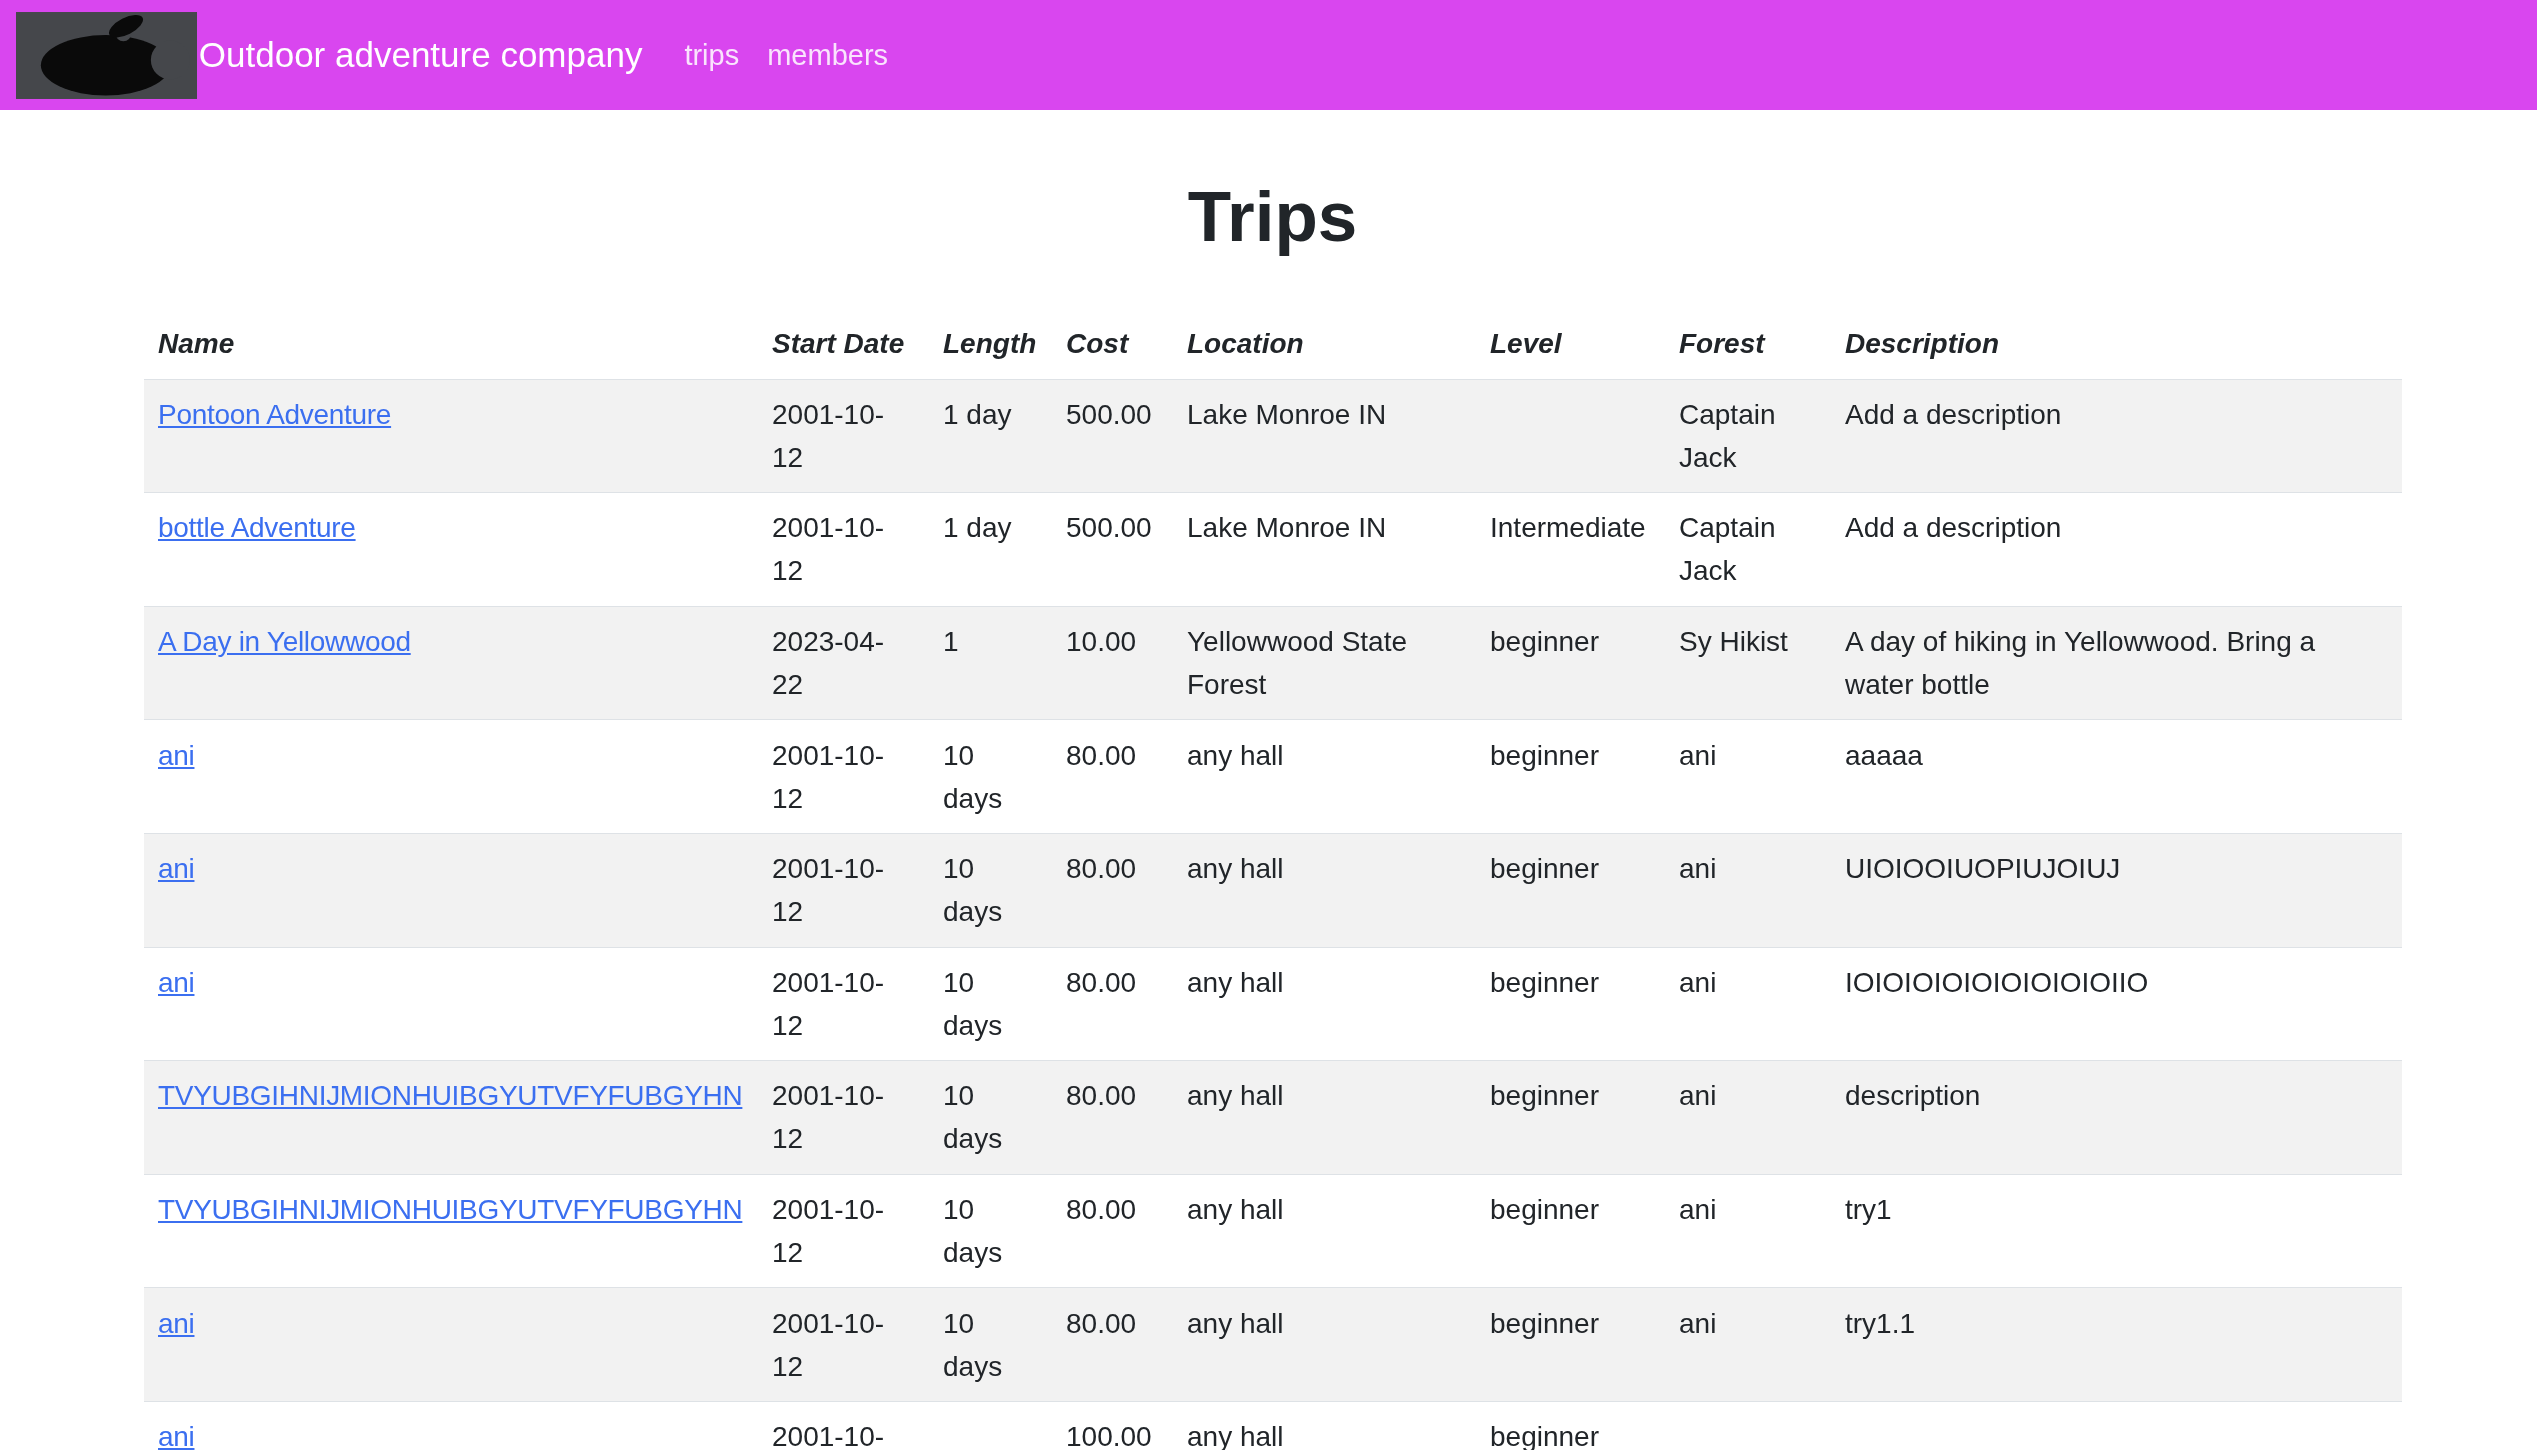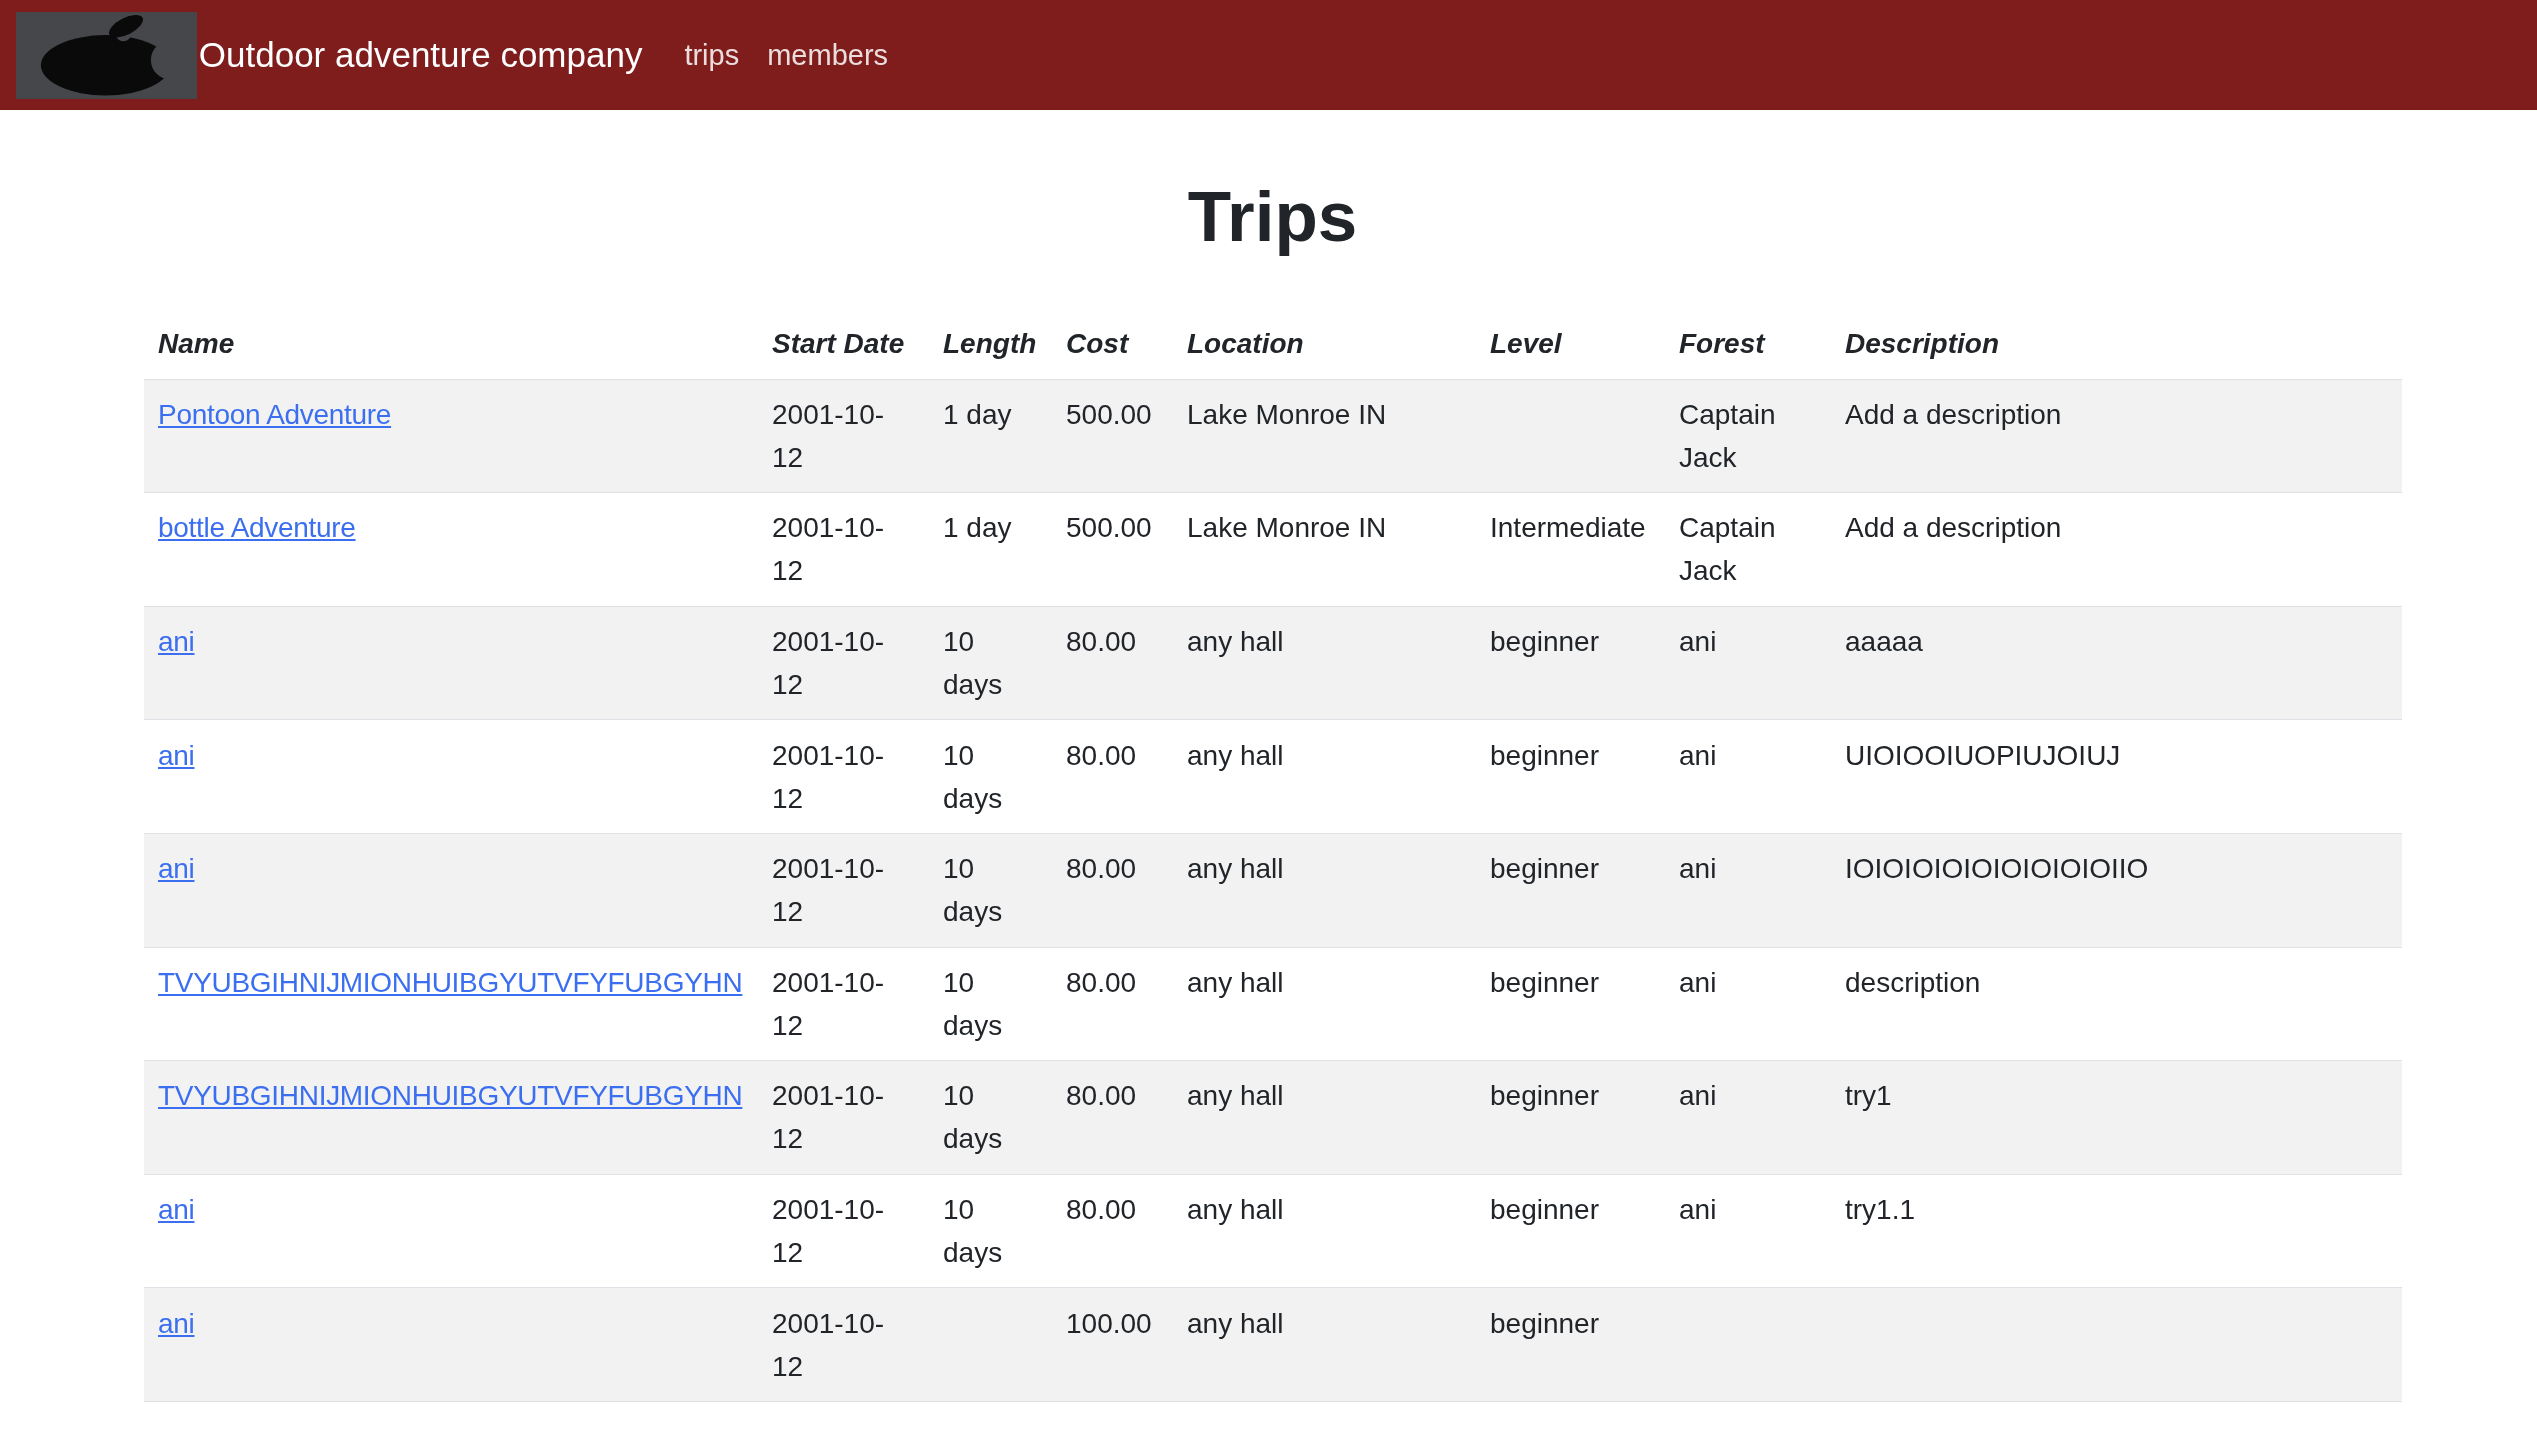--- a/index.html
+++ b/index.html
@@ -6,21 +6,21 @@
   html, body {
     width: 2538px; height: 1451px;
     overflow: hidden;
     background: #ffffff;
     font-family: "Liberation Sans", "DejaVu Sans", sans-serif;
     color: #212529;
   }
   
   .navbar {
     height: 110px;
-    background: #7f1d1d;
+    background: #d946ef;
     display: flex;
     align-items: center;
     padding-left: 16px;
   }
   .brand {
     display: flex;
     align-items: center;
     text-decoration: none;
     color: #ffffff;
     font-size: 35px;
@@ -132,20 +132,30 @@
           <td><a class="trip-link" href="#">bottle Adventure</a></td>
           <td>2001-10-12</td>
           <td>1 day</td>
           <td>500.00</td>
           <td>Lake Monroe IN</td>
           <td>Intermediate</td>
           <td>Captain Jack</td>
           <td>Add a description</td>
         </tr>
         <tr>
+          <td><a class="trip-link" href="#">A Day in Yellowwood</a></td>
+          <td>2023-04-22</td>
+          <td>1</td>
+          <td>10.00</td>
+          <td>Yellowwood State Forest</td>
+          <td>beginner</td>
+          <td>Sy Hikist</td>
+          <td>A day of hiking in Yellowwood. Bring a water bottle</td>
+        </tr>
+        <tr>
           <td><a class="trip-link" href="#">ani</a></td>
           <td>2001-10-12</td>
           <td>10 days</td>
           <td>80.00</td>
           <td>any hall</td>
           <td>beginner</td>
           <td>ani</td>
           <td>aaaaa</td>
         </tr>
         <tr>

